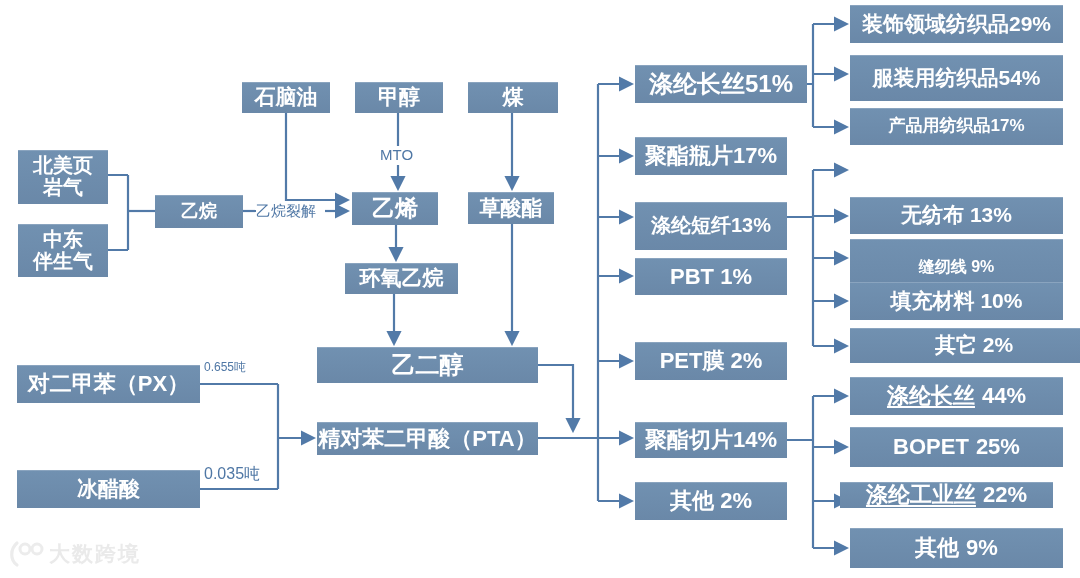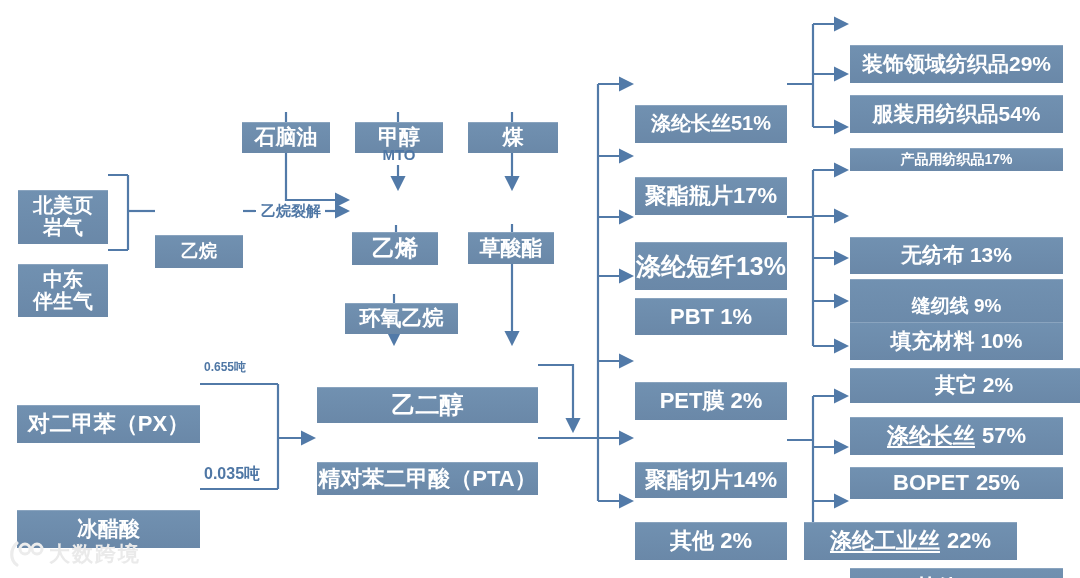--- a/index.html
+++ b/index.html
@@ -4,23 +4,23 @@
 <style>
   html,body{margin:0;padding:0;background:#fff;}
   .stage{position:relative;width:1080px;height:578px;background:#ffffff;
          font-family:"Liberation Sans",sans-serif;overflow:hidden;}
   svg.edges{position:absolute;left:0;top:0;z-index:1;}
   .pl{stroke:#527aa8;stroke-width:2.2;fill:none;}
   .pa{stroke:#527aa8;stroke-width:2.2;fill:none;}
   .box{position:absolute;z-index:2;background:linear-gradient(180deg,#7191b1,#6a88a8);
        color:#fff;font-weight:bold;display:flex;align-items:center;justify-content:center;
        text-align:center;gap:7px;white-space:pre-line;line-height:1.08;
-       box-shadow:inset 0 1px 0 rgba(255,255,255,.18);margin-top:40px;}
+       box-shadow:inset 0 1px 0 rgba(255,255,255,.18);}
   .u{text-decoration:underline;text-underline-offset:3px;}
-  .lbl{position:absolute;z-index:2;color:#4f77a5;font-weight:bold;text-align:center;
+  .lbl{position:absolute;z-index:2;color:#4f77a5;font-weight:normal;text-align:left;
        line-height:1;}
   .wm{position:absolute;left:8px;top:540px;z-index:2;display:flex;align-items:center;gap:5px;
       color:#eaeaea;font-weight:bold;font-size:21px;letter-spacing:2px;}
 </style>
 </head>
 <body>
 
 <div class="stage">
 
   <svg class="edges" width="1080" height="578">
@@ -84,46 +84,46 @@
   <div class="box" style="left:317px;top:347px;width:221px;height:36px;font-size:24px">乙二醇</div>
   <div class="box" style="left:17px;top:365px;width:183px;height:38px;font-size:22px">对二甲苯（PX）</div>
   <div class="box" style="left:317px;top:422px;width:221px;height:33px;font-size:22px">精对苯二甲酸（PTA）</div>
   <div class="box" style="left:17px;top:470px;width:183px;height:38px;font-size:21px">冰醋酸</div>
 
   <div class="lbl" style="left:256px;top:203px;width:70px;font-size:15px">乙烷裂解</div>
   <div class="lbl" style="left:380px;top:147px;width:38px;font-size:15px">MTO</div>
   <div class="lbl" style="left:204px;top:361px;font-size:12px">0.655吨</div>
   <div class="lbl" style="left:204px;top:466px;font-size:16px">0.035吨</div>
 
-  <div class="box" style="left:635px;top:65px;width:152px;height:38px;font-size:20px">涤纶长丝51%</div>
+  <div class="box" style="left:635px;top:65px;width:172px;height:38px;font-size:24px">涤纶长丝51%</div>
   <div class="box" style="left:635px;top:137px;width:152px;height:38px;font-size:22px">聚酯瓶片17%</div>
-  <div class="box" style="left:635px;top:202px;width:152px;height:48px;font-size:25px">涤纶短纤13%</div>
+  <div class="box" style="left:635px;top:202px;width:152px;height:48px;font-size:20px">涤纶短纤13%</div>
   <div class="box" style="left:635px;top:258px;width:152px;height:37px;font-size:22px">PBT 1%</div>
   <div class="box" style="left:635px;top:342px;width:152px;height:38px;font-size:22px">PET膜 2%</div>
   <div class="box" style="left:635px;top:422px;width:152px;height:36px;font-size:22px">聚酯切片14%</div>
   <div class="box" style="left:635px;top:482px;width:152px;height:38px;font-size:22px">其他 2%</div>
 
   <div class="box" style="left:850px;top:5px;width:213px;height:38px;font-size:21px">装饰领域纺织品29%</div>
-  <div class="box" style="left:850px;top:55px;width:213px;height:38px;font-size:21px">服装用纺织品54%</div>
-  <div class="box" style="left:850px;top:108px;width:213px;height:23px;font-size:14px">产品用纺织品17%</div>
+  <div class="box" style="left:850px;top:55px;width:213px;height:46px;font-size:21px">服装用纺织品54%</div>
+  <div class="box" style="left:850px;top:108px;width:213px;height:37px;font-size:17px">产品用纺织品17%</div>
 
   <div class="box" style="left:850px;top:197px;width:213px;height:37px;font-size:21px">无纺布 13%</div>
-  <div class="box" style="left:850px;top:239px;width:213px;height:55px;font-size:19px">缝纫线 9%</div>
+  <div class="box" style="left:850px;top:239px;width:213px;height:55px;font-size:16px">缝纫线 9%</div>
   <div class="box" style="left:850px;top:282px;width:213px;height:38px;font-size:21px">填充材料 10%</div>
   <div class="box" style="left:850px;top:328px;width:248px;height:35px;font-size:21px">其它 2%</div>
 
   <div class="box" style="left:850px;top:377px;width:213px;height:38px;font-size:22px">
     <span class="u">涤纶长丝</span>
-    <span>57%</span>
+    <span>44%</span>
   </div>
-  <div class="box" style="left:850px;top:427px;width:213px;height:32px;font-size:22px">
+  <div class="box" style="left:850px;top:427px;width:213px;height:40px;font-size:22px">
     <span>BOPET</span>
     <span>25%</span>
   </div>
-  <div class="box" style="left:804px;top:482px;width:213px;height:38px;font-size:22px">
+  <div class="box" style="left:840px;top:482px;width:213px;height:26px;font-size:22px">
     <span class="u">涤纶工业丝</span>
     <span>22%</span>
   </div>
   <div class="box" style="left:850px;top:528px;width:213px;height:40px;font-size:22px">
     <span>其他</span>
     <span>9%</span>
   </div>
 
   <div class="wm">
     <svg width="36" height="28" viewBox="0 0 36 28">

